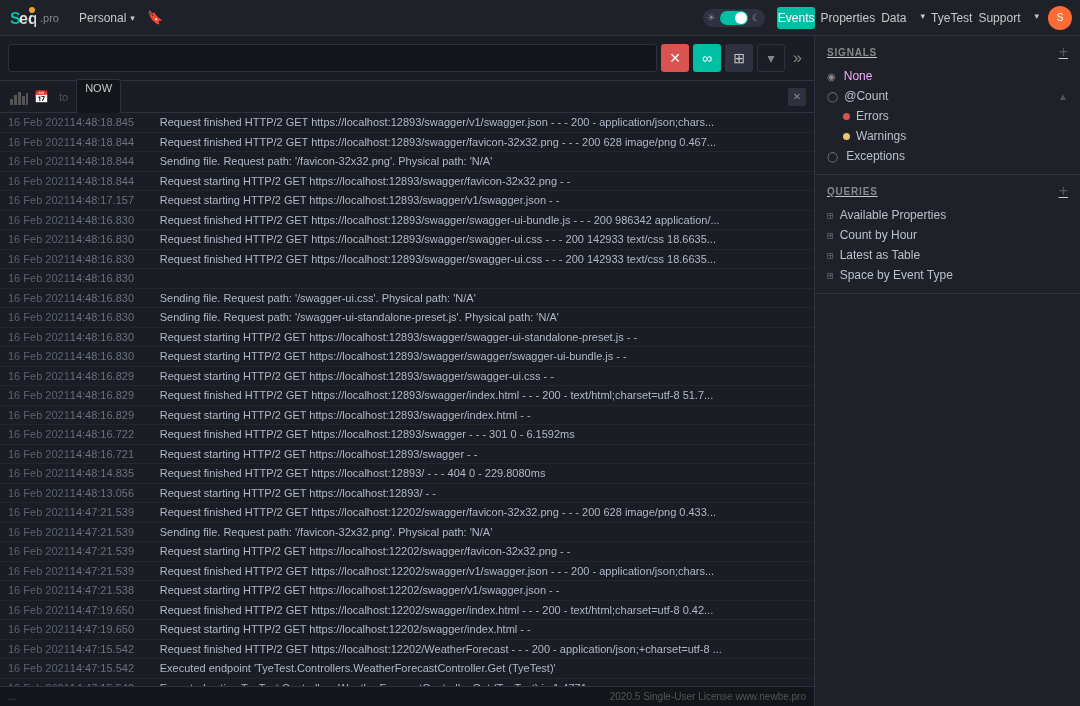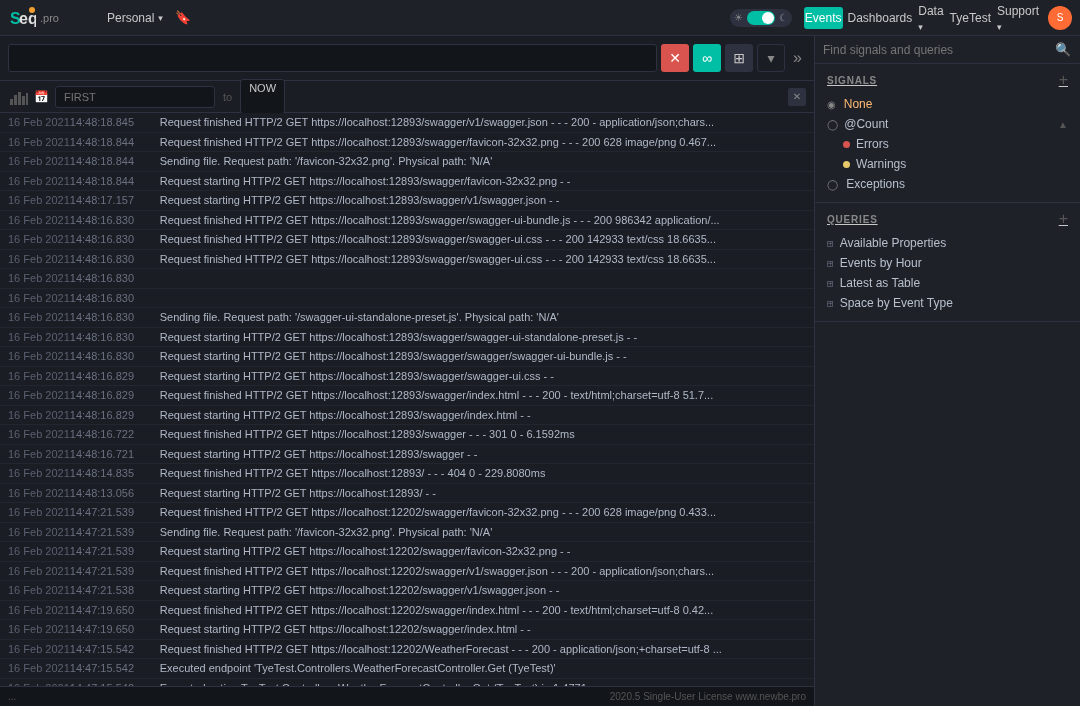--- a/index.html
+++ b/index.html
@@ -37,21 +37,20 @@
     }
     .nav-personal {
       display: flex;
       align-items: center;
       gap: 4px;
       color: #c8c8c8;
       font-size: 12px;
       padding: 3px 8px;
       border-radius: 3px;
       cursor: pointer;
-      margin-left: 28px;
     }
     .nav-spacer { flex: 1; }
     .theme-toggle {
       display: flex;
       align-items: center;
       gap: 4px;
       background: #2e3240;
       border-radius: 12px;
       padding: 2px 4px;
       margin-right: 8px;
@@ -81,22 +80,21 @@
       background: none;
       border: none;
     }
     .nav-btn.active {
       background: #00bfa5;
       color: #fff;
     }
     .nav-btn-dropdown {
       display: flex;
       align-items: flex-start;
-      gap: 4px;
-      flex-direction: column;
+      gap: 14px;
     }
     .avatar-btn {
       width: 24px;
       height: 24px;
       background: #ff6b35;
       border-radius: 50%;
       display: flex;
       align-items: center;
       justify-content: center;
       font-size: 10px;
@@ -326,21 +324,21 @@
     .signal-dot.yellow { background: #e8c96a; }
     .signal-radio {
       color: #888;
       font-size: 10px;
       margin-right: 2px;
     }
     .signal-label {
       font-size: 12px;
       color: #b8c0cc;
     }
-    .signal-label.active { color: #fdba74; }
+    .signal-label.active { color: #f0abfc; }
     .signal-group-label {
       display: flex;
       align-items: center;
       padding: 3px 12px;
       gap: 4px;
       cursor: pointer;
     }
     .expand-icon { color: #555; font-size: 10px; }
 
     .query-item {
@@ -390,21 +388,21 @@
 
   <div class="theme-toggle">
     <span style="font-size:10px; color:#888;">☀</span>
     <div class="toggle-track">
       <div class="toggle-thumb"></div>
     </div>
     <span style="font-size:10px; color:#aaa;">☾</span>
   </div>
 
   <button class="nav-btn active">Events</button>
-  <button class="nav-btn">Dashboards</button>
+  <button class="nav-btn">Properties</button>
   <button class="nav-btn nav-btn-dropdown">
     <span>Data</span>
     <span style="font-size:9px;">▾</span>
   </button>
   <button class="nav-btn">TyeTest</button>
   <button class="nav-btn nav-btn-dropdown">
     <span>Support</span>
     <span style="font-size:9px;">▾</span>
   </button>
 
@@ -428,21 +426,20 @@
       <div class="chart-mini-icon">
         <svg width="18" height="16" viewBox="0 0 18 16">
           <rect x="0" y="10" width="3" height="6" fill="#555"></rect>
           <rect x="4" y="6" width="3" height="10" fill="#555"></rect>
           <rect x="8" y="3" width="3" height="13" fill="#555"></rect>
           <rect x="12" y="7" width="3" height="9" fill="#555"></rect>
           <rect x="16" y="4" width="2" height="12" fill="#555"></rect>
         </svg>
       </div>
       <span class="calendar-icon">📅</span>
-      <input class="time-input" type="text" placeholder="FIRST" style="">
       <span class="time-sep">to</span>
       <span class="time-now">NOW</span>
       <div class="time-clear">✕</div>
     </div>
 
     <div class="log-area" id="log-container">
 
     <div class="log-row">
           <span class="log-date">16 Feb 2021</span>
           <span class="log-time">14:48:18.845</span>
@@ -483,20 +480,21 @@
           <span class="log-time">14:48:16.830</span>
           <span class="log-message">Request finished HTTP/2 GET https://localhost:12893/swagger/swagger-ui.css - - - 200 142933 text/css 18.6635...</span>
         </div>
         <div class="log-row">
           <span class="log-date">16 Feb 2021</span>
           <span class="log-time">14:48:16.830</span>
         </div>
         <div class="log-row">
           <span class="log-date">16 Feb 2021</span>
           <span class="log-time">14:48:16.830</span>
+          <span class="log-message">Sending file. Request path: '/swagger-ui.css'. Physical path: 'N/A'</span>
         </div>
         <div class="log-row">
           <span class="log-date">16 Feb 2021</span>
           <span class="log-time">14:48:16.830</span>
           <span class="log-message">Sending file. Request path: '/swagger-ui-standalone-preset.js'. Physical path: 'N/A'</span>
         </div>
         <div class="log-row">
           <span class="log-date">16 Feb 2021</span>
           <span class="log-time">14:48:16.830</span>
           <span class="log-message">Request starting HTTP/2 GET https://localhost:12893/swagger/swagger-ui-standalone-preset.js - -</span>
@@ -600,24 +598,20 @@
         <span> </span>
         <span>Single-User License</span>
         <span>   </span>
         <span>www.newbe.pro</span>
       </span>
     </div>
   </div>
 
   <div class="right-panel">
 
-    <div class="right-search">
-      <input class="right-search-input" type="text" placeholder="Find signals and queries" style="">
-      <span class="right-search-icon">🔍</span>
-    </div>
 
     <div class="right-section">
       <div class="right-section-header">
         <span class="right-section-title">SIGNALS</span>
         <span class="right-add-btn">+</span>
       </div>
 
       <div class="signal-item">
         <span class="signal-radio">◉</span>
         <span class="signal-label active">None</span>
@@ -650,21 +644,21 @@
         <span class="right-section-title">QUERIES</span>
         <span class="right-add-btn">+</span>
       </div>
 
       <div class="query-item">
         <span class="query-grid-icon">⊞</span>
         <span class="query-label">Available Properties</span>
       </div>
       <div class="query-item">
         <span class="query-grid-icon">⊞</span>
-        <span class="query-label">Events by Hour</span>
+        <span class="query-label">Count by Hour</span>
       </div>
       <div class="query-item">
         <span class="query-grid-icon">⊞</span>
         <span class="query-label">Latest as Table</span>
       </div>
       <div class="query-item">
         <span class="query-grid-icon">⊞</span>
         <span class="query-label">Space by Event Type</span>
       </div>
     </div>

